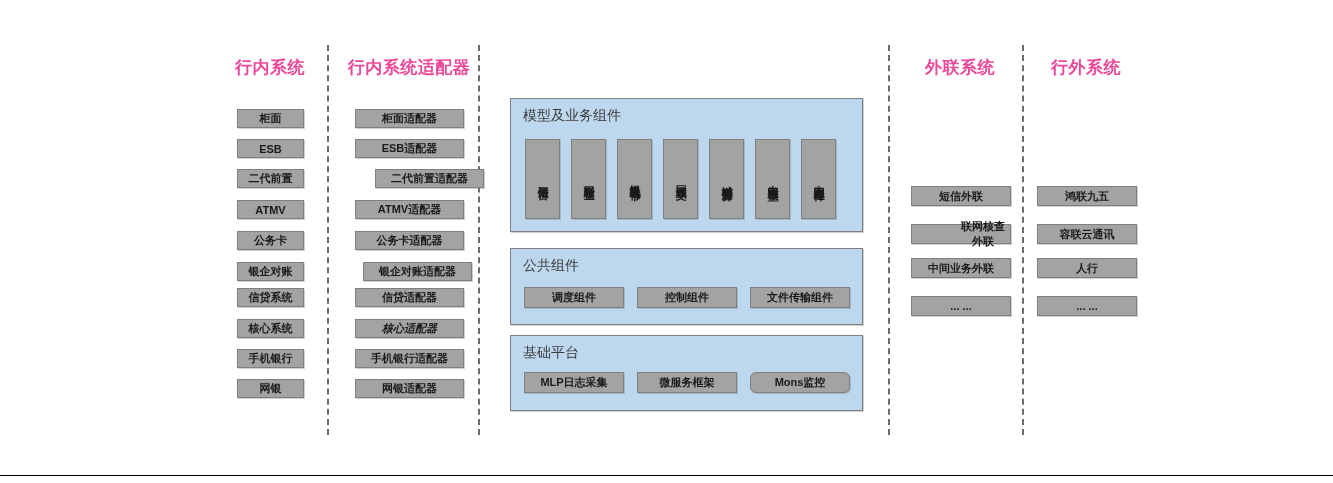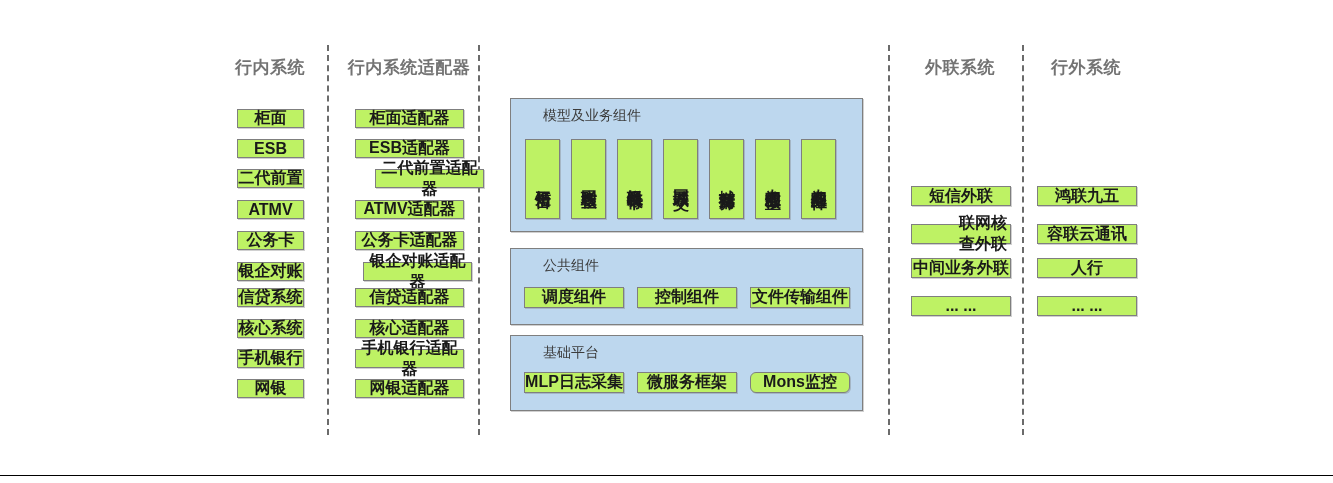--- a/index.html
+++ b/index.html
@@ -1,37 +1,37 @@
 <!DOCTYPE html>
 <html><head>
 <meta charset="utf-8">
 <style>
   html,body{margin:0;padding:0;background:#ffffff;}
   body{width:1333px;height:483px;position:relative;overflow:hidden;
        font-family:"Liberation Sans","DejaVu Sans",sans-serif;
        -webkit-font-smoothing:antialiased;}
   #canvas{position:absolute;left:0;top:0;width:1333px;height:483px;}
 
-  .col-title{position:absolute;font-size:17px;font-weight:bold;color:#737373;
+  .col-title{position:absolute;font-size:17px;font-weight:bold;color:#ec4899;
              text-align:center;white-space:nowrap;letter-spacing:.5px;}
 
   .vdash{position:absolute;width:0;border-left:2px dashed #6b6b6b;}
 
-  .gbox{position:absolute;background:#bef264;border:1px solid #7f7f7f;
+  .gbox{position:absolute;background:#a3a3a3;border:1px solid #7f7f7f;
         box-sizing:border-box;display:flex;align-items:center;justify-content:center;
-        font-size:16px;color:#1a1a1a;font-weight:bold;text-align:center;
+        font-size:11px;color:#1a1a1a;font-weight:bold;text-align:center;
         box-shadow:1px 1px 0 rgba(120,120,120,.35);}
 
   .gbox.vert{writing-mode:vertical-rl;text-orientation:upright;
              letter-spacing:1px;line-height:1.05;font-weight:bold;}
 
   .panel{position:absolute;background:#bdd7ee;border:1px solid #7f7f7f;
          box-sizing:border-box;box-shadow:1px 1px 0 rgba(120,120,120,.35);}
   .panel-label{position:absolute;left:12px;top:8px;font-size:14px;
-               color:#3c3c3c;font-weight:normal;white-space:nowrap;margin-left:20px;}
+               color:#3c3c3c;font-weight:normal;white-space:nowrap;}
 
   .hr-bottom{position:absolute;left:0;width:1333px;height:0;
              border-top:1.5px solid #000;}
 </style>
 </head>
 <body>
 
 <div id="canvas">
 
   <div class="col-title" style="left:200px;top:56px;width:140px;">行内系统</div>
@@ -59,21 +59,21 @@
   <div class="gbox" style="left:237px;top:349px;width:67px;height:19px;">手机银行</div>
   <div class="gbox" style="left:237px;top:379px;width:67px;height:19px;">网银</div>
 
   <div class="gbox" style="left:355px;top:109px;width:109px;height:19px;">柜面适配器</div>
   <div class="gbox" style="left:355px;top:139px;width:109px;height:19px;">ESB适配器</div>
   <div class="gbox" style="left:355px;top:169px;width:109px;height:19px;margin-left:20px;">二代前置适配器</div>
   <div class="gbox" style="left:355px;top:200px;width:109px;height:19px;">ATMV适配器</div>
   <div class="gbox" style="left:355px;top:231px;width:109px;height:19px;">公务卡适配器</div>
   <div class="gbox" style="left:355px;top:262px;width:109px;height:19px;margin-left:8px;">银企对账适配器</div>
   <div class="gbox" style="left:355px;top:288px;width:109px;height:19px;">信贷适配器</div>
-  <div class="gbox" style="left:355px;top:319px;width:109px;height:19px;">核心适配器</div>
+  <div class="gbox" style="left:355px;top:319px;width:109px;height:19px;font-style:italic;">核心适配器</div>
   <div class="gbox" style="left:355px;top:349px;width:109px;height:19px;">手机银行适配器</div>
   <div class="gbox" style="left:355px;top:379px;width:109px;height:19px;">网银适配器</div>
 
   <div class="panel" style="left:510px;top:98px;width:353px;height:134px;">
     <div class="panel-label">模型及业务组件</div>
   </div>
   <div class="gbox vert" style="left:525px;top:139px;width:35px;height:80px;">短信平台</div>
   <div class="gbox vert" style="left:571px;top:139px;width:35px;height:80px;">联网核查</div>
   <div class="gbox vert" style="left:617px;top:139px;width:35px;height:80px;">银联及银行卡</div>
   <div class="gbox vert" style="left:663px;top:139px;width:35px;height:80px;">同城票交</div>

